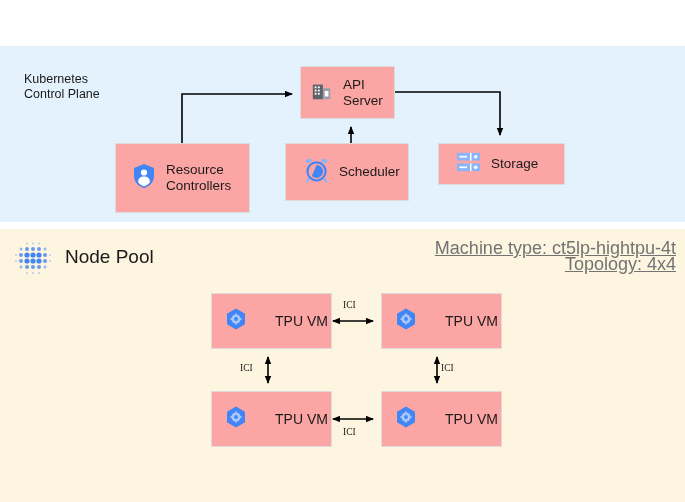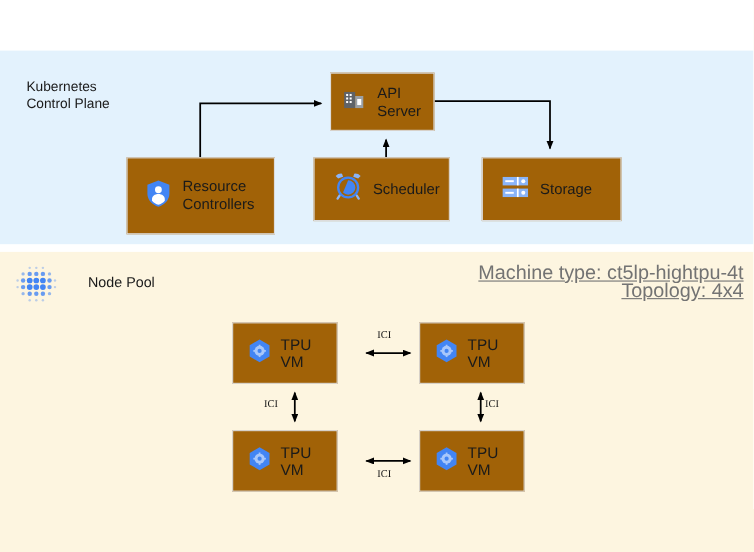--- a/index.html
+++ b/index.html
@@ -56,23 +56,23 @@
     line-height: 15px;
     color: #1a1a1a;
     white-space: pre-line;
   }
   #control-plane-title {
     left: 24px;
     top: 26px;
     text-align: left;
   }
   #node-pool-title {
-    left: 80px;
+    left: 65px;
     top: 203px;
-    font-size: 13px;
+    font-size: 19px;
   }
 
   #machine-meta {
     position: absolute;
     right: 9px;
     top: 194px;
     text-align: right;
     font-size: 18px;
     line-height: 16px;
     color: #737373;
@@ -85,21 +85,21 @@
     left: 13px;
     top: 193px;
     width: 40px;
     height: 40px;
   }
 
   
   .box {
     position: absolute;
     box-sizing: border-box;
-    background: #a16207;
+    background: #fca5a5;
     border: 1px solid #dcdcdc;
     display: flex;
     align-items: center;
     justify-content: center;
   }
   .box .box-icon {
     flex: 0 0 auto;
     display: block;
   }
   .box .box-label {
@@ -107,28 +107,29 @@
     line-height: 16px;
     color: #1a1a1a;
     white-space: pre-line;
     margin-left: 10px;
   }
 
   
   #box-api-server { left: 300px; top: 20px; width: 95px; height: 53px; justify-content: flex-start; padding-left: 10px; }
   #box-resource-controllers { left: 115px; top: 97px; width: 135px; height: 70px; justify-content: flex-start; padding-left: 16px; }
   #box-scheduler { left: 285px; top: 97px; width: 124px; height: 58px; justify-content: flex-start; padding-left: 18px; }
-  #box-storage { left: 438px; top: 97px; width: 127px; height: 58px; justify-content: flex-start; padding-left: 17px; }
+  #box-storage { left: 438px; top: 97px; width: 127px; height: 42px; justify-content: flex-start; padding-left: 17px; }
 
   
   .tpu-box {
-    width: 96px;
+    width: 121px;
     height: 56px;
     justify-content: flex-start;
     padding-left: 14px;
+    gap: 20px;
   }
   #tpu-vm-0 { left: 211px; top: 247px; }
   #tpu-vm-1 { left: 381px; top: 247px; }
   #tpu-vm-2 { left: 211px; top: 345px; }
   #tpu-vm-3 { left: 381px; top: 345px; }
   .tpu-box .box-label { font-size: 14px; margin-left: 9px; }
 
   
   .connectors {
     position: absolute;

